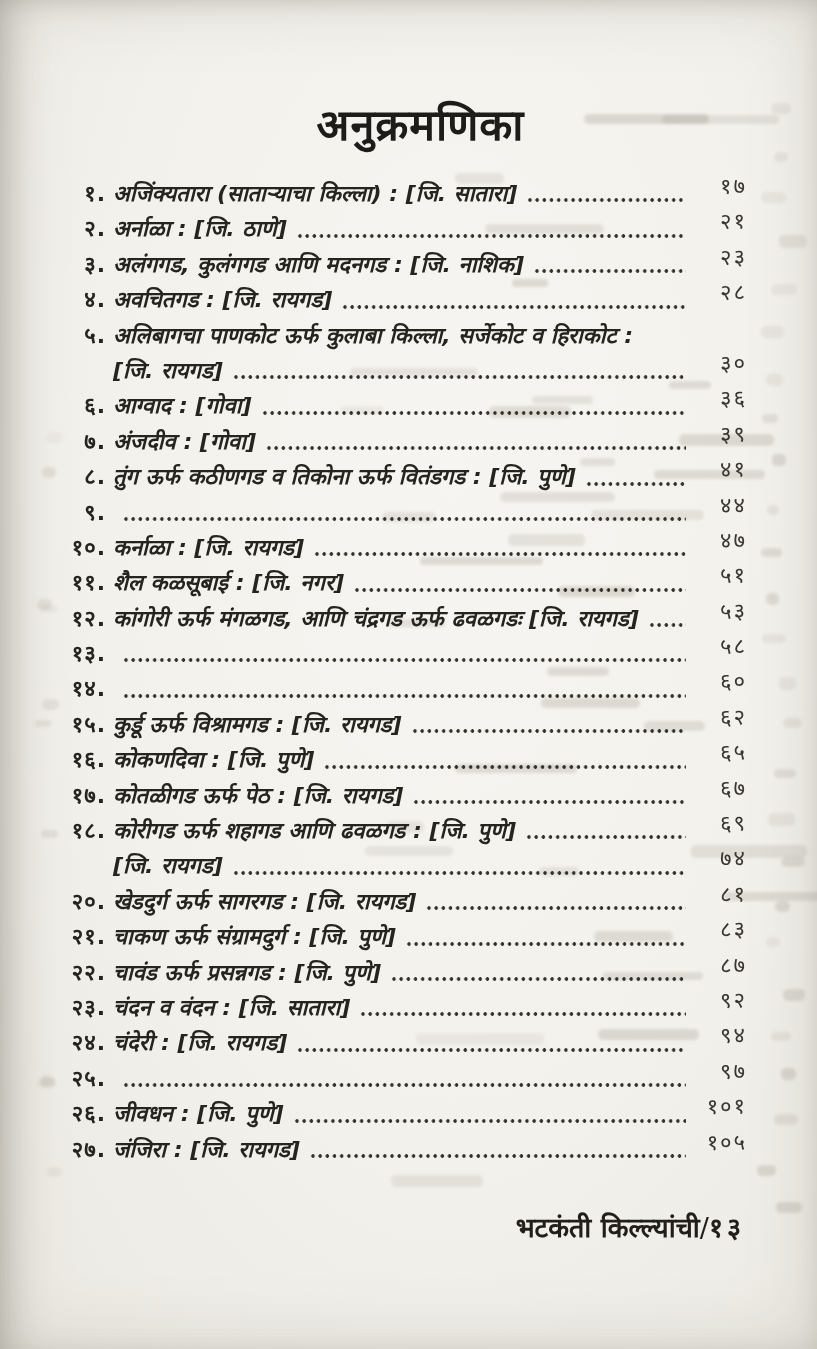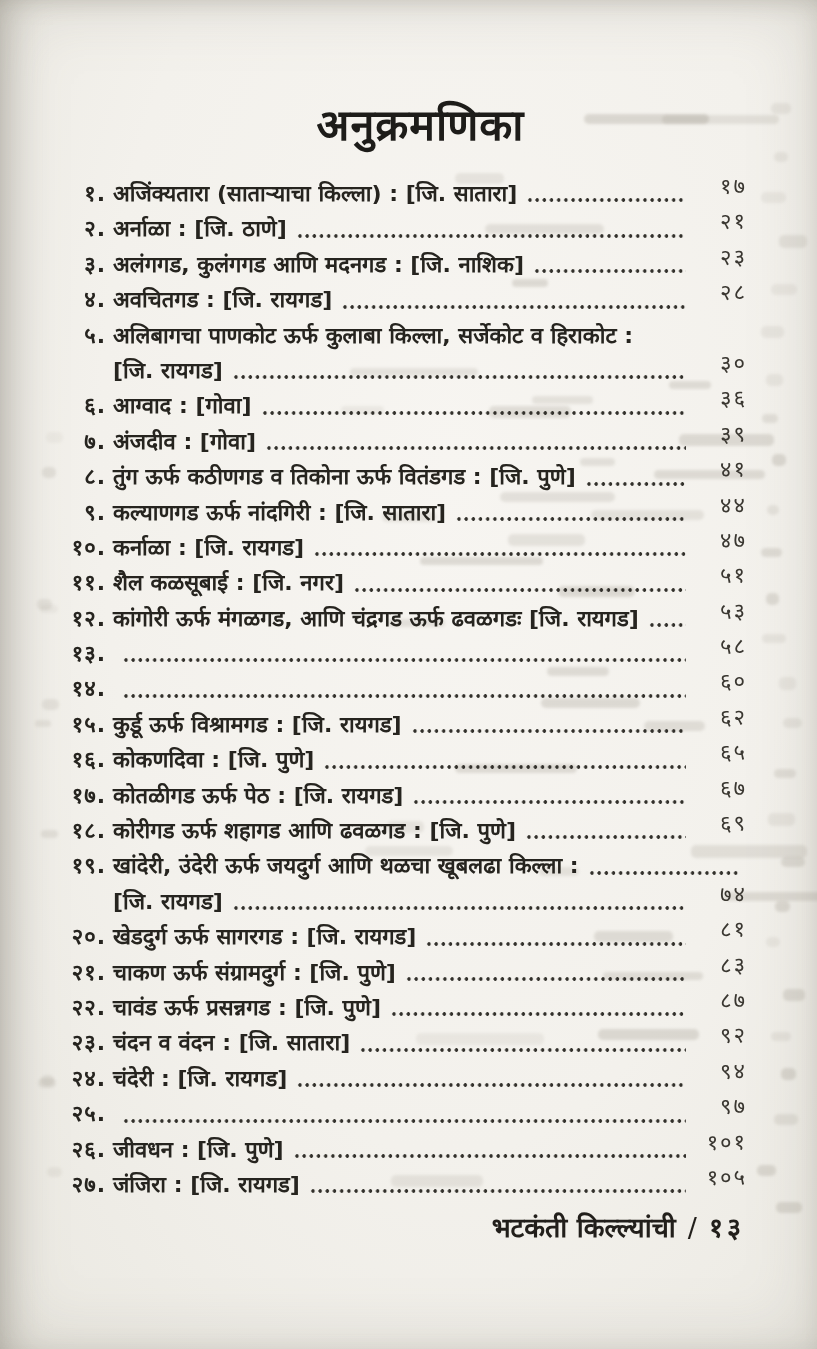--- a/index.html
+++ b/index.html
@@ -29,37 +29,37 @@
     font-size:43px;font-weight:700;letter-spacing:1px;color:#1d1c19;
   }
   .toc{
     position:absolute;left:64px;right:70px;top:177px;
   }
   .row{
     display:flex;align-items:baseline;height:35.4px;overflow:hidden;
     font-size:22px;font-weight:700;color:#26241f;white-space:nowrap;
   }
   .num{flex:none;width:42px;text-align:right;padding-right:7px;letter-spacing:1px;}
-  .etext{flex:none;}
+  .etext{flex:none;font-style:italic;}
   .leader{
     flex:1 1 0;min-width:0;height:6px;align-self:flex-end;
     margin:0 9px 9px 10px;
     background-image:radial-gradient(circle at 3px 3px, #32302b 1.5px, transparent 2.05px);
     background-size:7.2px 6px;background-repeat:repeat-x;
   }
   .leader.none{background:none;}
   .pg{
     flex:none;min-width:52px;text-align:right;
     font-weight:400;color:#3a3731;letter-spacing:2px;
     transform:translateY(-7px) rotate(-1.5deg);
   }
   .footer{
     position:absolute;right:72px;top:1208px;
     font-size:27px;font-weight:700;color:#221f1b;
-    display:flex;gap:12px;align-items:baseline;
+    display:flex;align-items:baseline;
   }
   .footer .sep{font-weight:400;}
   .footer .fpg{letter-spacing:4px;text-align:right;}
 </style>
 </head>
 <body style="color: rgb(38, 36, 31);">
 
 <div class="page">
 
   <div class="ghost-layer">
@@ -186,21 +186,20 @@
         <span class="pg">३९</span>
       </div>
       <div class="row">
         <span class="num">८.</span>
         <span class="etext">तुंग ऊर्फ कठीणगड व तिकोना ऊर्फ वितंडगड : [जि. पुणे]</span>
         <span class="leader"></span>
         <span class="pg">४१</span>
       </div>
       <div class="row">
         <span class="num">९.</span>
-        <span class="etext">कल्याणगड ऊर्फ नांदगिरी : [जि. सातारा]</span>
         <span class="leader"></span>
         <span class="pg">४४</span>
       </div>
       <div class="row">
         <span class="num">१०.</span>
         <span class="etext">कर्नाळा : [जि. रायगड]</span>
         <span class="leader"></span>
         <span class="pg">४७</span>
       </div>
       <div class="row">
@@ -241,25 +240,20 @@
         <span class="num">१७.</span>
         <span class="etext">कोतळीगड ऊर्फ पेठ : [जि. रायगड]</span>
         <span class="leader"></span>
         <span class="pg">६७</span>
       </div>
       <div class="row">
         <span class="num">१८.</span>
         <span class="etext">कोरीगड ऊर्फ शहागड आणि ढवळगड : [जि. पुणे]</span>
         <span class="leader"></span>
         <span class="pg">६९</span>
-      </div>
-      <div class="row">
-        <span class="num">१९.</span>
-        <span class="etext">खांदेरी, उंदेरी ऊर्फ जयदुर्ग आणि थळचा खूबलढा किल्ला :</span>
-        <span class="leader"></span>
       </div>
       <div class="row">
         <span class="num"></span>
         <span class="etext">[जि. रायगड]</span>
         <span class="leader"></span>
         <span class="pg">७४</span>
       </div>
       <div class="row">
         <span class="num">२०.</span>
         <span class="etext">खेडदुर्ग ऊर्फ सागरगड : [जि. रायगड]</span>

